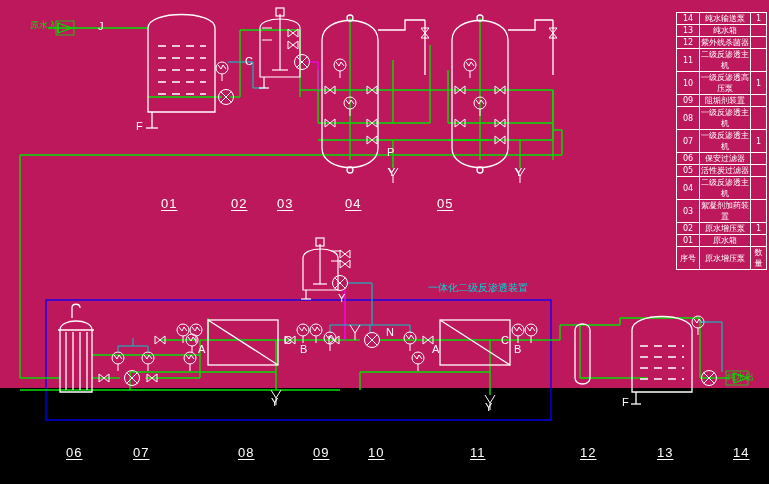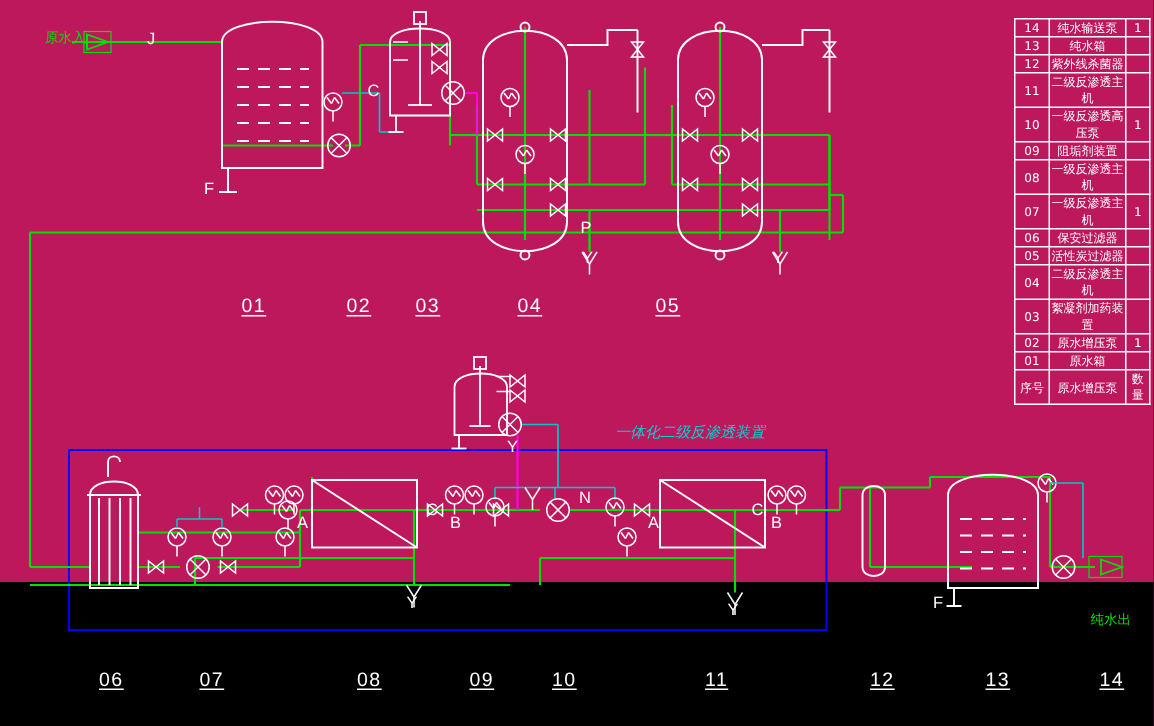--- a/index.html
+++ b/index.html
@@ -458,22 +458,22 @@
     <g transform="translate(709,378)">
         <use href="#pump"></use>
       </g>
     <g>
       <path d="M734,373 L734,383 L748,378 Z" fill="none" stroke="#00e000" stroke-width="1.2"></path>
       <rect x="726" y="371" width="22" height="14" fill="none" stroke="#00e000" stroke-width="0.8"></rect>
     </g>
   </svg>
 
   <div class="cn-green" style="left:30px;top:19px;">原水入</div>
-  <div class="cn-green" style="left:727px;top:371px;margin-top:36px;">纯水出</div>
-  <div class="cn-cyan" style="left:410px;top:281px;font-style:italic;">一体化二级反渗透装置</div>
+  <div class="cn-green" style="left:727px;top:371px;">纯水出</div>
+  <div class="cn-cyan" style="left:428px;top:281px;">一体化二级反渗透装置</div>
 
   <div class="ptag" style="left:98px;top:20px;">J</div>
   <div class="ptag" style="left:136px;top:120px;">F</div>
   <div class="ptag" style="left:245px;top:55px;">C</div>
   <div class="ptag" style="left:387px;top:146px;">P</div>
   <div class="ptag" style="left:388px;top:166px;">Y</div>
   <div class="ptag" style="left:515px;top:166px;">Y</div>
   <div class="ptag" style="left:198px;top:343px;">A</div>
   <div class="ptag" style="left:300px;top:343px;">B</div>
   <div class="ptag" style="left:284px;top:334px;">C</div>

